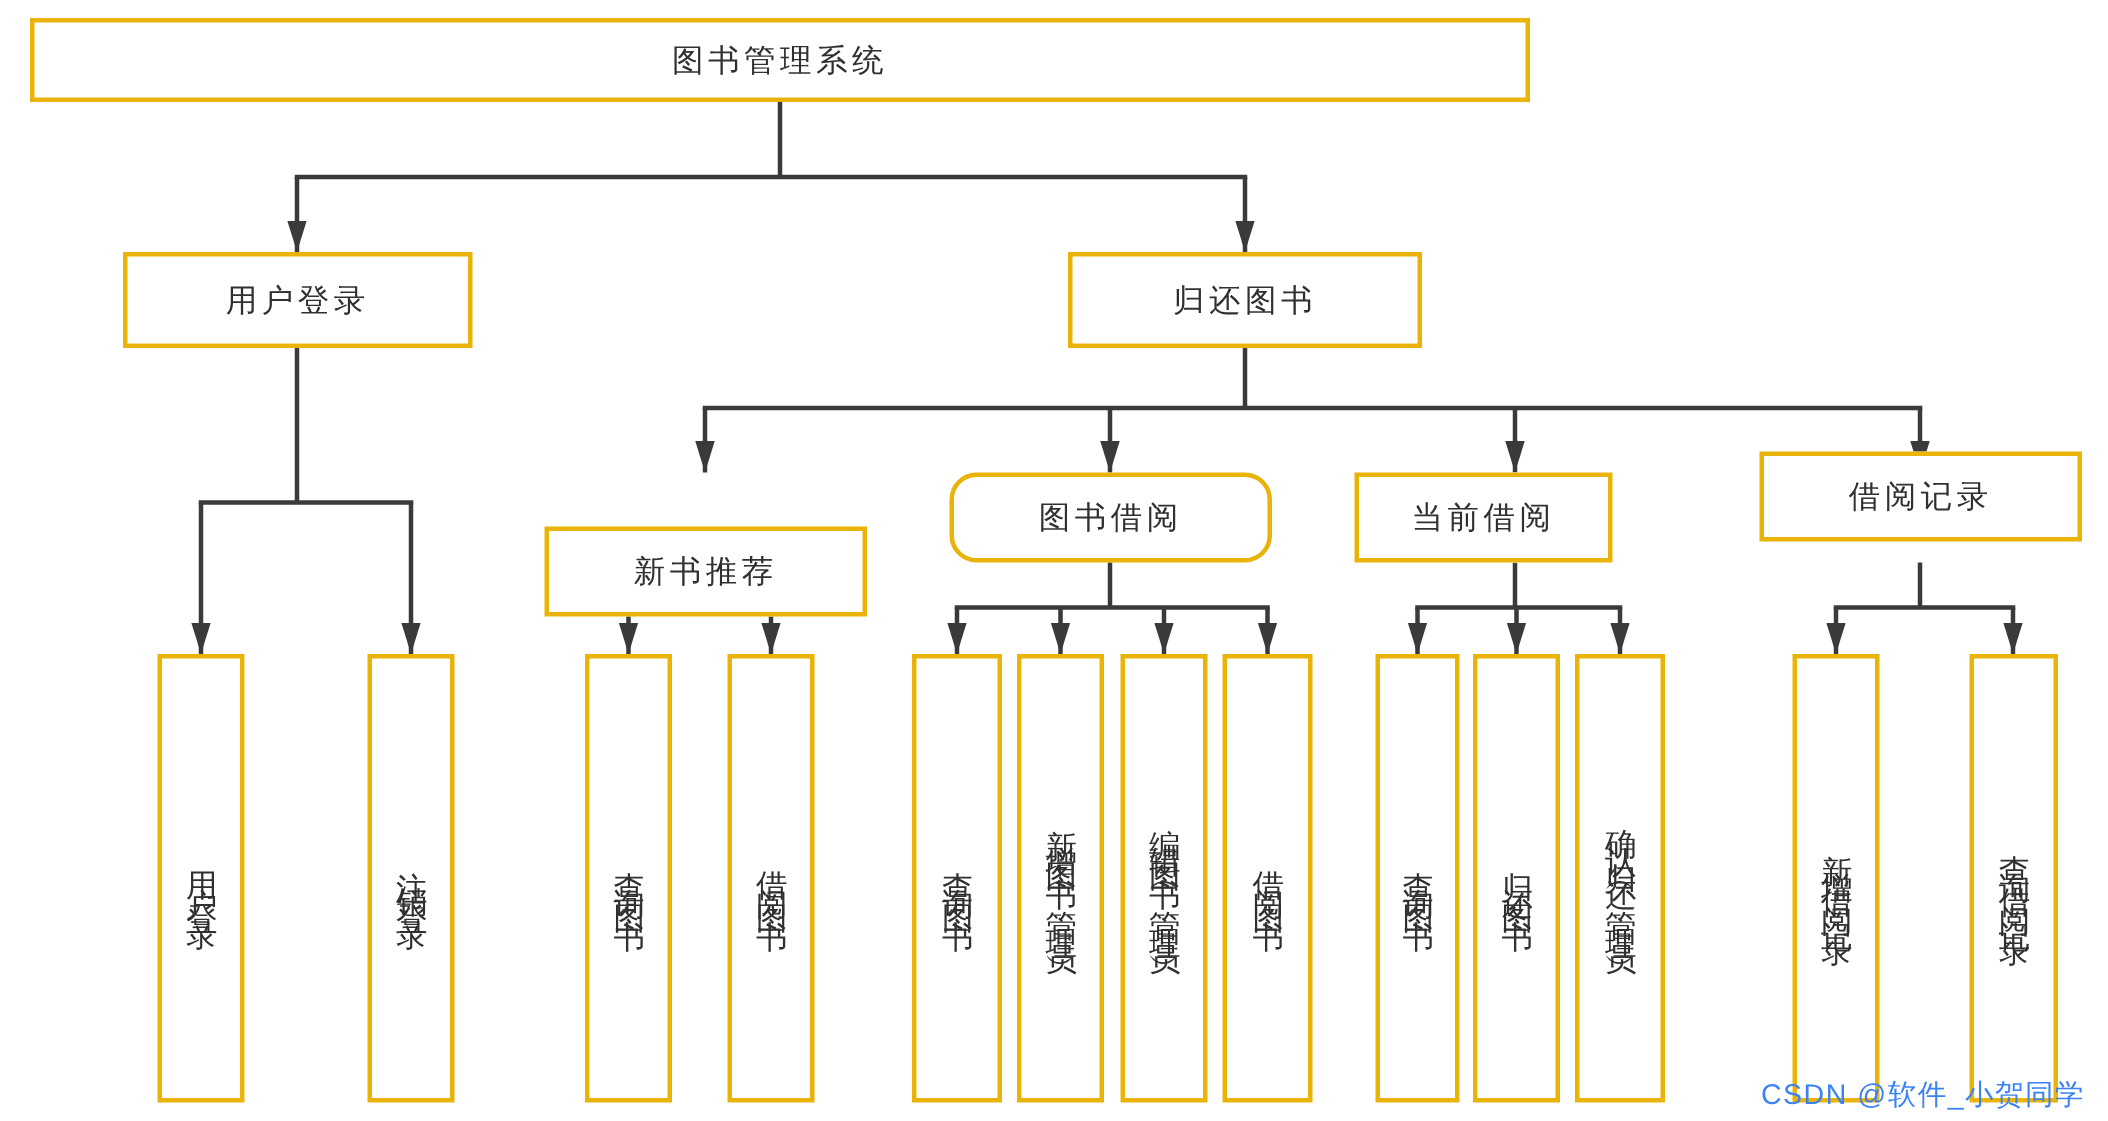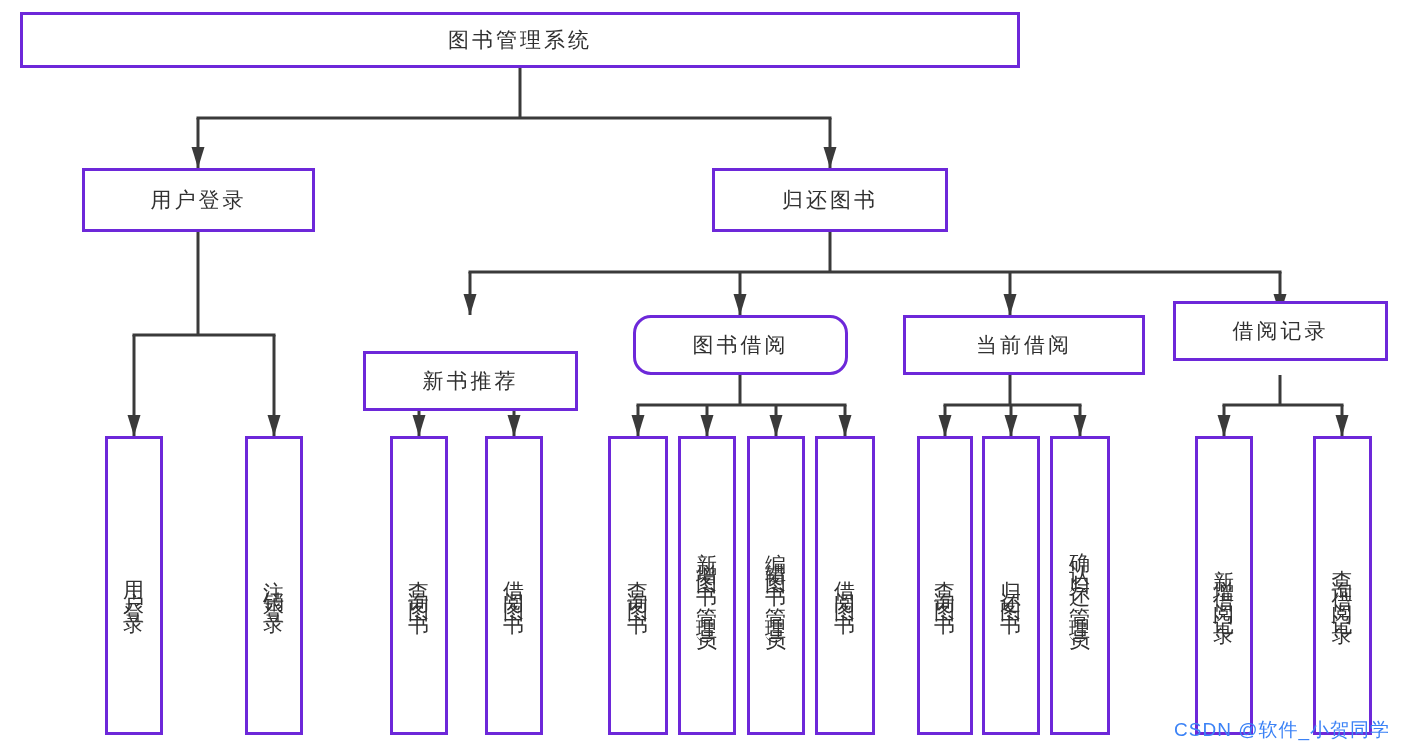--- a/index.html
+++ b/index.html
@@ -14,21 +14,21 @@
   }
   #connectors {
     position: absolute;
     left: 0; top: 0;
     z-index: 0;
   }
   .node {
     position: absolute;
     z-index: 1;
     background: #ffffff;
-    border: 3px solid #6d28d9;
+    border: 3px solid #eab308;
     display: flex;
     align-items: center;
     justify-content: center;
     color: #303030;
   }
   .h-node {
     font-size: 21px;
     letter-spacing: 3px;
     white-space: nowrap;
   }
@@ -121,21 +121,21 @@
     </g>
   </svg>
 
   <div class="node h-node" style="left:20px; top:12px; width:1000px; height:56px;">图书管理系统</div>
 
   <div class="node h-node" style="left:82px; top:168px; width:233px; height:64px;">用户登录</div>
   <div class="node h-node" style="left:712px; top:168px; width:236px; height:64px;">归还图书</div>
 
   <div class="node h-node" style="left:363px; top:315px; width:215px; height:60px;margin-top:36px;">新书推荐</div>
   <div class="node h-node" style="left:633px; top:315px; width:215px; height:60px;border-radius:18px;">图书借阅</div>
-  <div class="node h-node" style="left:903px; top:315px; width:242px; height:60px;">当前借阅</div>
+  <div class="node h-node" style="left:903px; top:315px; width:172px; height:60px;">当前借阅</div>
   <div class="node h-node" style="left:1173px; top:301px; width:215px; height:60px;">借阅记录</div>
 
   <div class="node v-node" style="left:105px; top:436px; width:58px; height:299px;">
     <span class="v-label">用户登录</span>
   </div>
   <div class="node v-node" style="left:245px; top:436px; width:58px; height:299px;">
     <span class="v-label">注销登录</span>
   </div>
 
   <div class="node v-node" style="left:390px; top:436px; width:58px; height:299px;">

